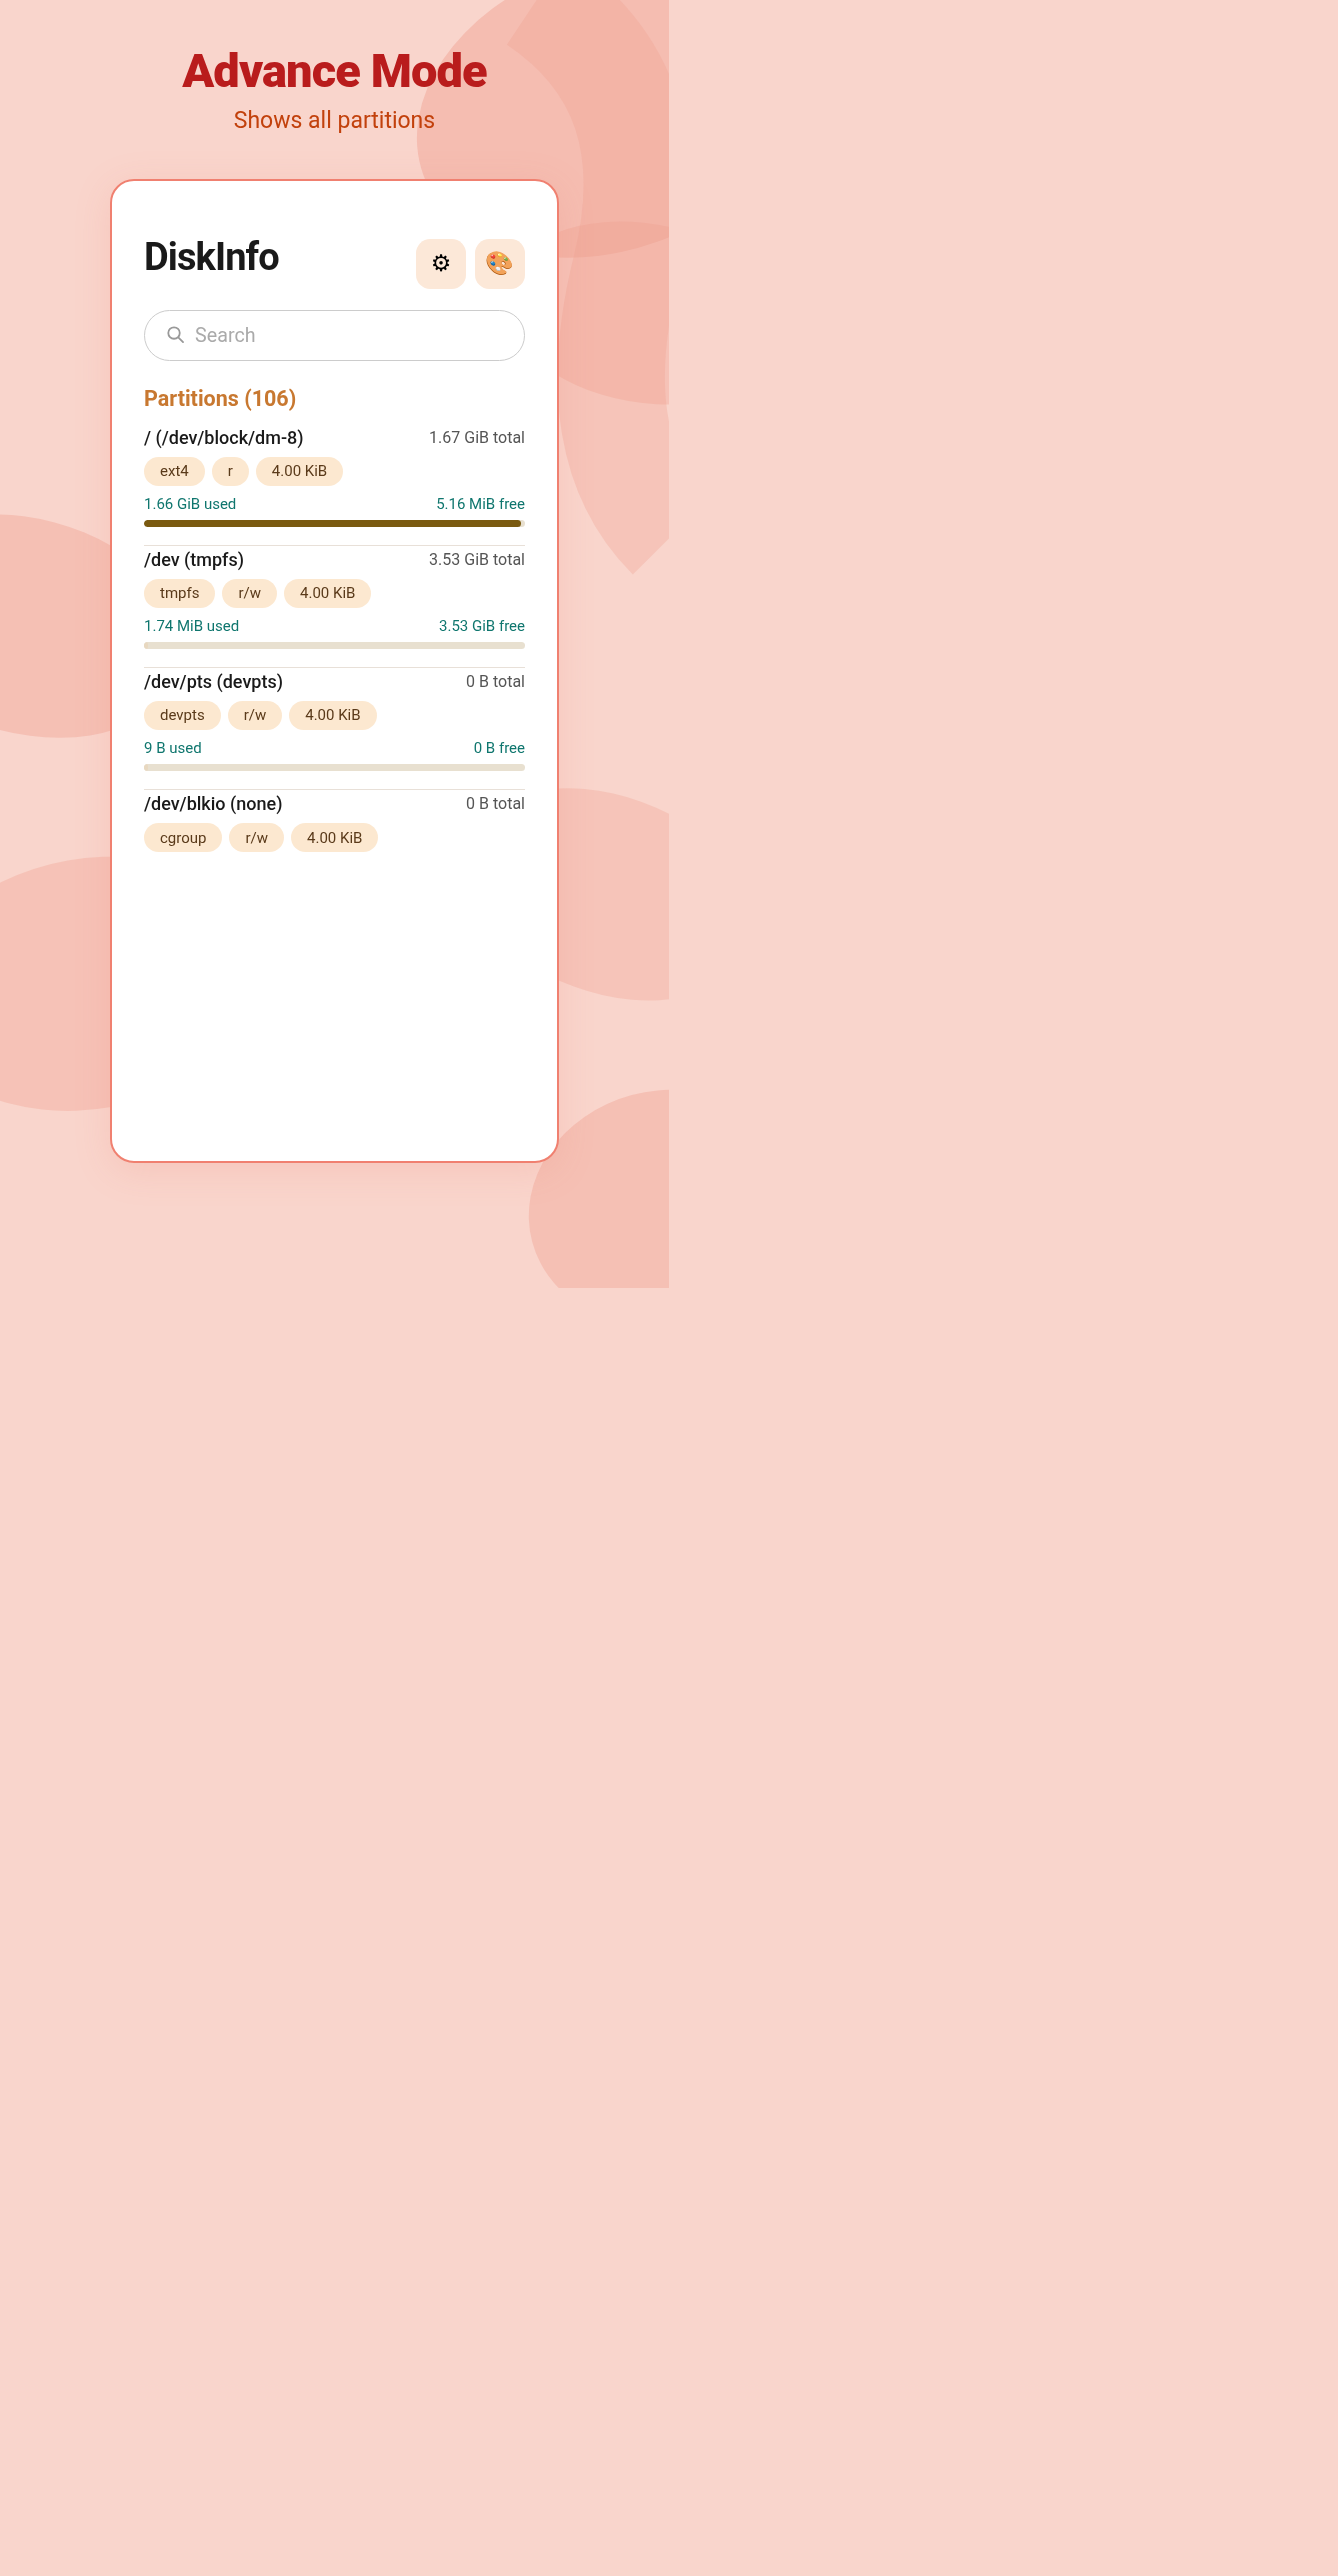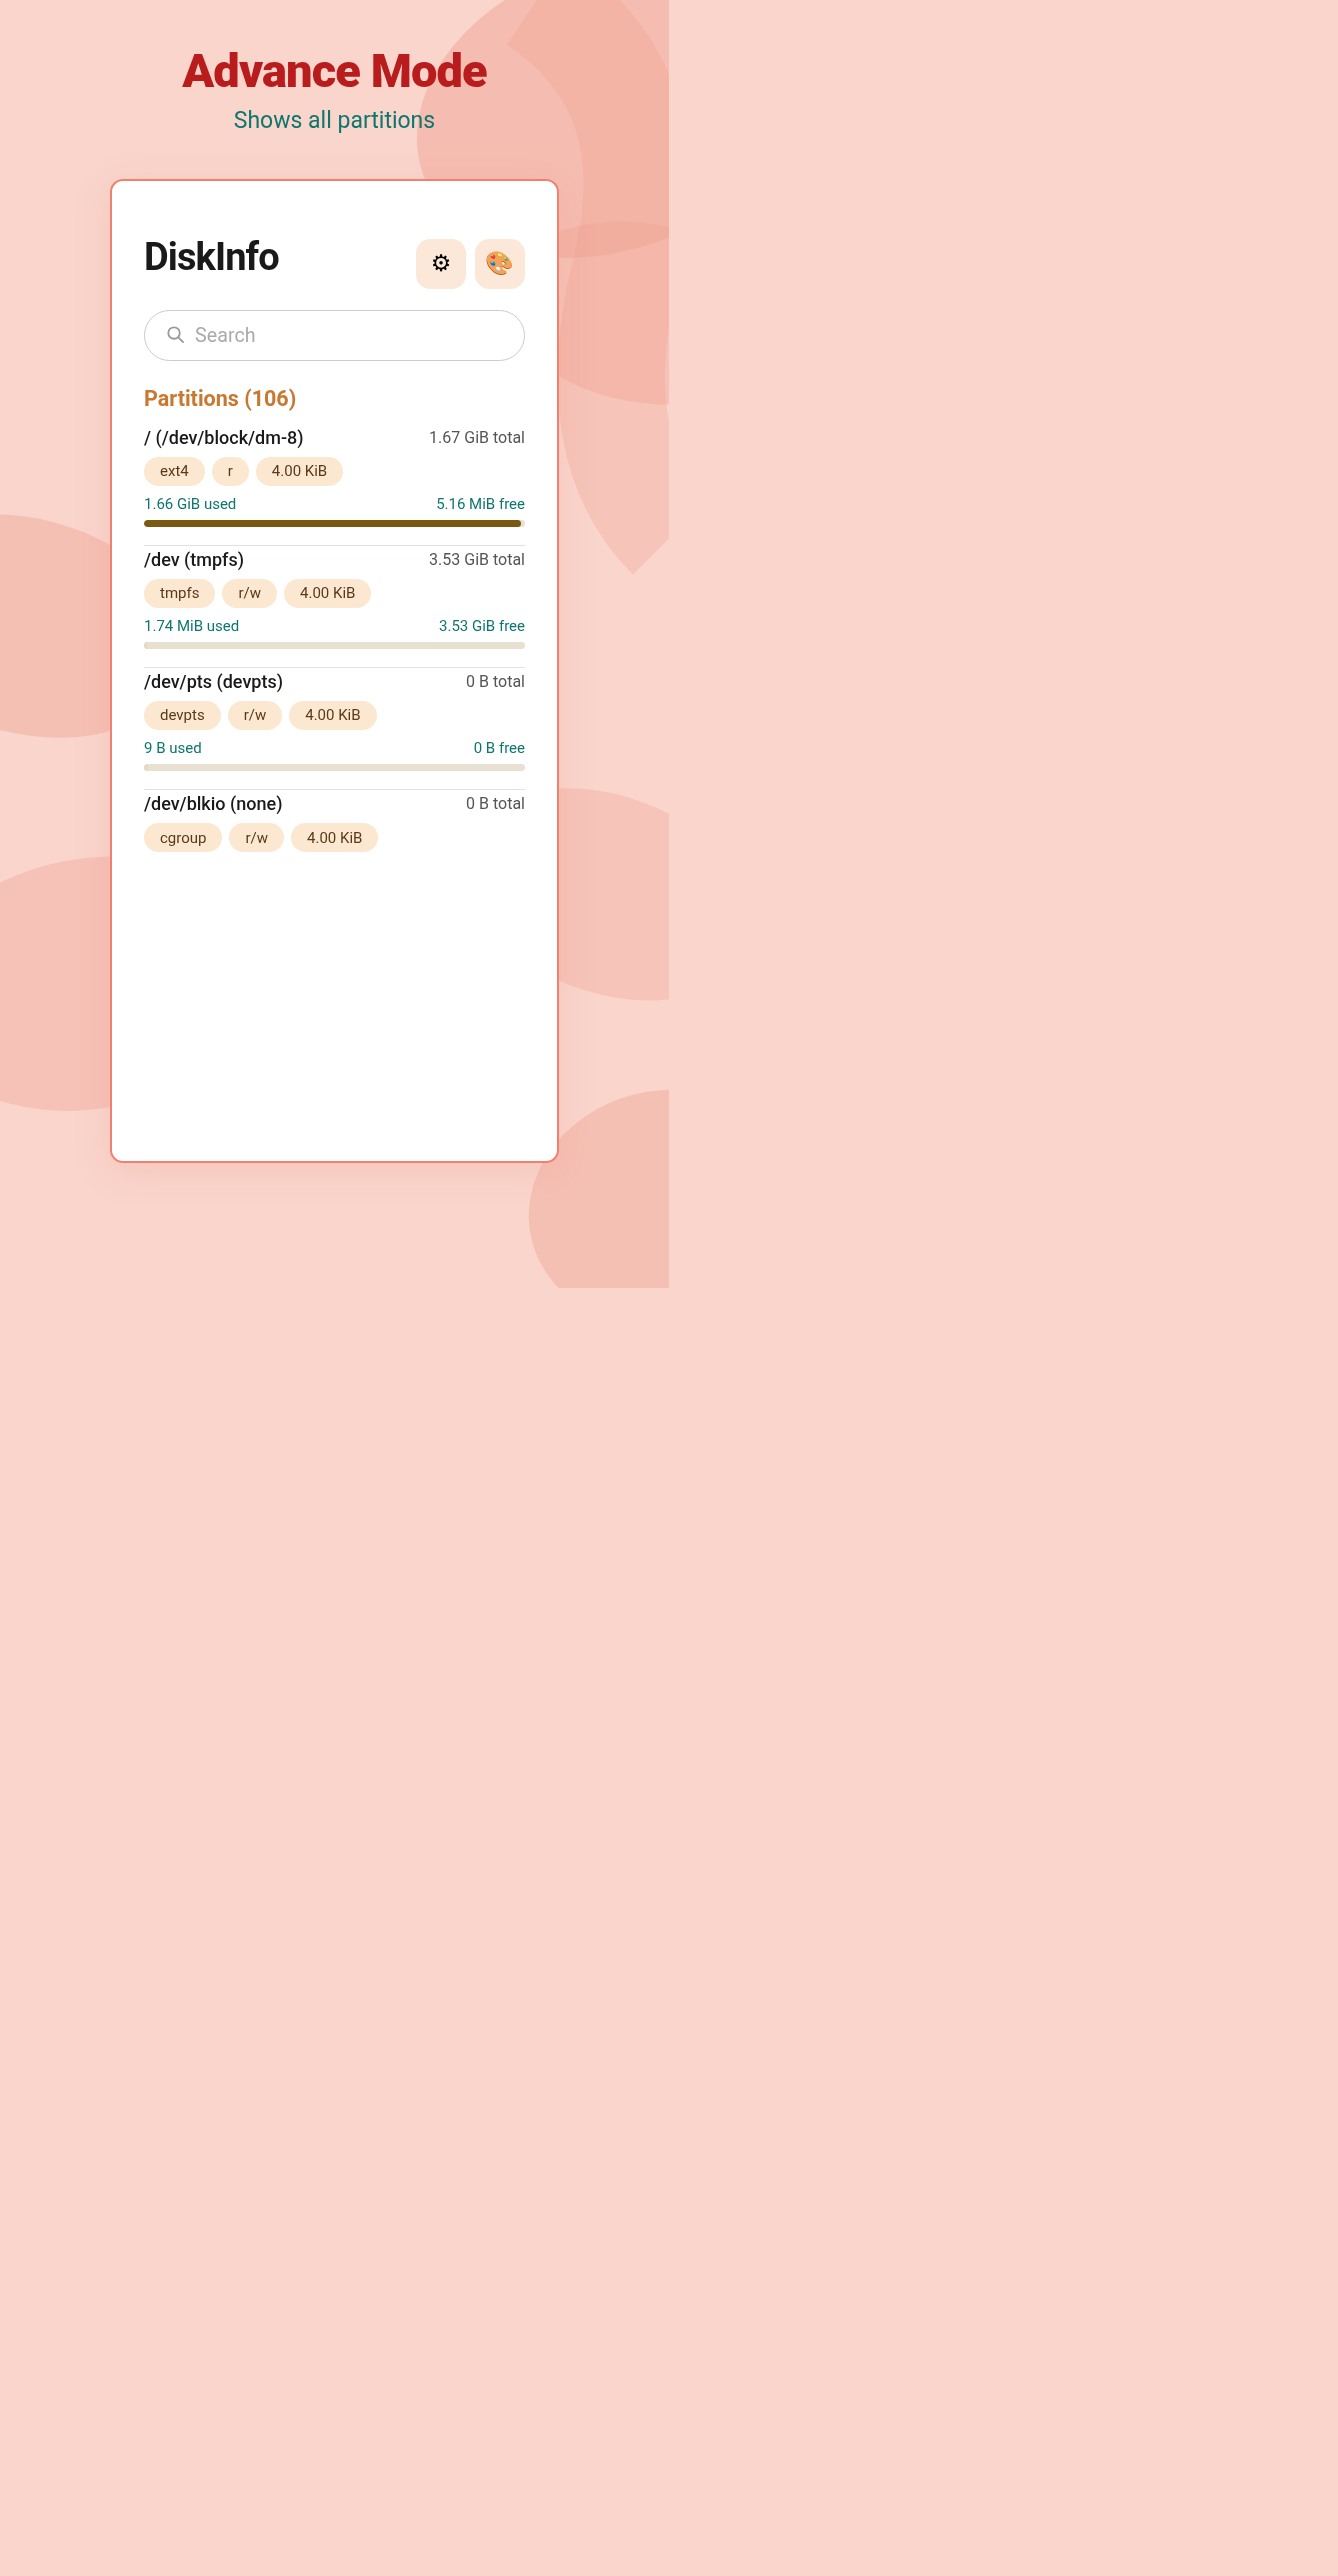--- a/index.html
+++ b/index.html
@@ -33,31 +33,31 @@
 
     .page-title {
       font-size: 47px;
       font-weight: 900;
       color: #b91c1c;
       letter-spacing: -0.9px;
     }
 
     .page-subtitle {
       font-size: 23px;
-      color: #0f766e;
+      color: #c2410c;
       margin-top: 9px;
       font-weight: 400;
     }
 
     
     .phone-frame {
       position: relative;
       z-index: 1;
       background: #ffffff;
-      border-radius: 13px;
+      border-radius: 24px;
       border: 2.7px solid #f08070;
       width: 449px;
       min-height: 984px;
       margin: 18px auto 36px;
       padding: 54px 32px 16px;
       box-shadow: 0 7.2px 36px rgba(240,128,112,0.18);
       overflow: hidden;
     }
 
     

